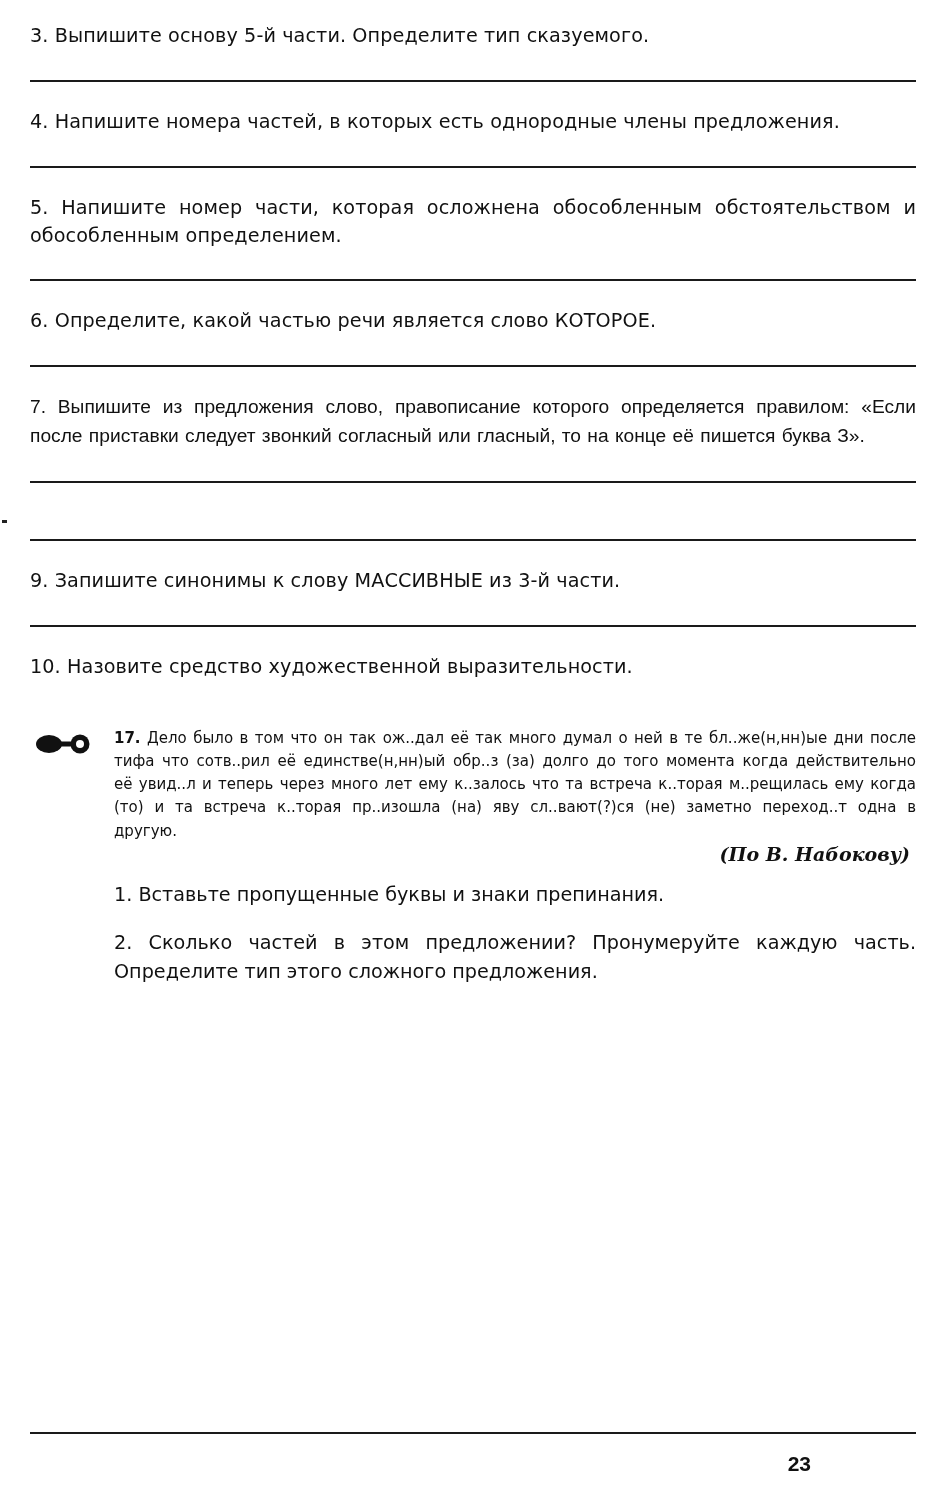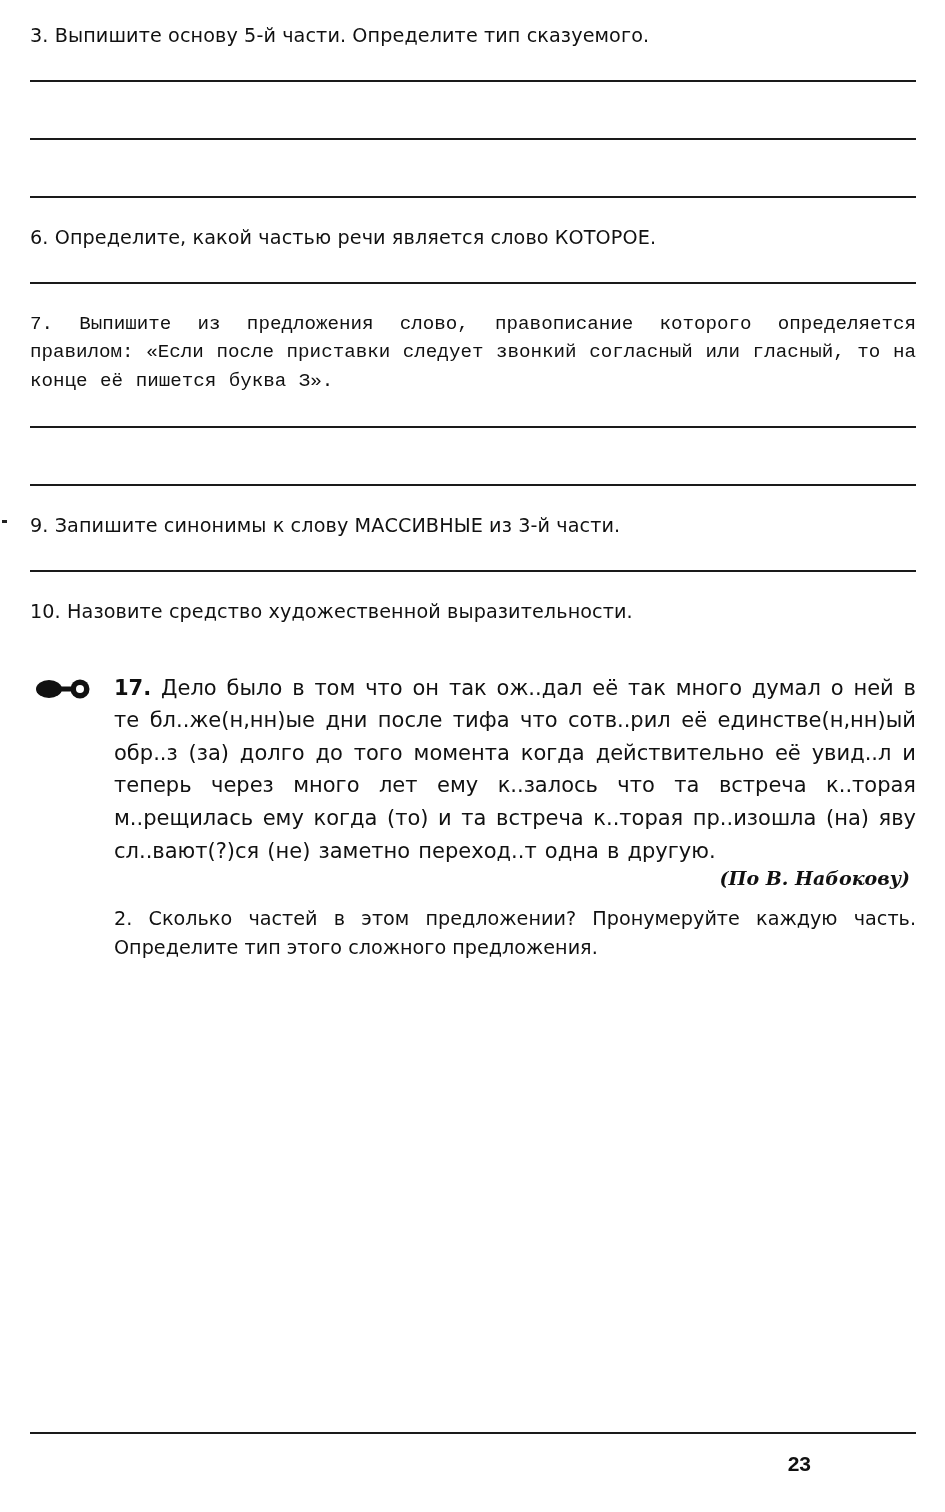--- a/index.html
+++ b/index.html
@@ -35,21 +35,21 @@
   .q {
     font-family: "DejaVu Sans", sans-serif;
     font-size: 19.2px;
     line-height: 1.45;
     text-align: justify;
     letter-spacing: 0.1px;
     margin: 0;
     color: #111;
   }
   .q-wide {
-    font-family: Liberation Mono, monospace;
+    font-family: Liberation Sans, sans-serif;
     font-size: 19.2px;
     line-height: 1.5;
     text-align: justify;
     margin: 0;
     word-spacing: 1px;
   }
   .spacer-md { height: 26px; }
 
   
   .rule {
@@ -91,21 +91,21 @@
   }
   .ex-marker {
     position: absolute;
     left: 6px;
     top: 4px;
     width: 58px;
     height: 26px;
   }
   .ex-text {
     font-family: "DejaVu Sans", sans-serif;
-    font-size: 21px;
+    font-size: 15px;
     line-height: 1.55;
     text-align: justify;
     word-spacing: 1.5px;
   }
   .ex-num {
     font-weight: bold;
     font-family: "DejaVu Sans", sans-serif;
   }
   .attribution {
     font-family: "DejaVu Serif", serif;
@@ -155,25 +155,27 @@
   <div class="left-dot"></div>
 
   <div class="content">
 
     <p class="q">3. Выпишите основу 5-й части. Определите тип сказуемого.</p>
     <div class="rule-wrap">
       <hr class="rule">
     </div>
 
     <div class="spacer-md"></div>
-    <div class="rule-wrap">
-      <hr class="rule">
-    </div>
-
-    <div class="spacer-md"></div>
+    <p class="q">4. Напишите номера частей, в которых есть однородные члены предложения.</p>
+    <div class="rule-wrap">
+      <hr class="rule">
+    </div>
+
+    <div class="spacer-md"></div>
+    <p class="q">5. Напишите номер части, которая осложнена обособленным обстоятельством и обособленным определением.</p>
     <div class="rule-wrap">
       <hr class="rule">
     </div>
 
     <div class="spacer-md"></div>
     <p class="q">6. Определите, какой частью речи является слово КОТОРОЕ.</p>
     <div class="rule-wrap">
       <hr class="rule">
     </div>
 
@@ -206,20 +208,21 @@
           <circle cx="44" cy="13" r="9.5" fill="#111"></circle>
           <circle cx="44" cy="13" r="4" fill="#ffffff"></circle>
         </svg>
       </span>
       <div class="ex-text">
         <span class="ex-num">17.</span>
         <span>Дело было в том что он так ож..дал её так много думал о ней в те бл..же(н,нн)ые дни после тифа что сотв..рил её единстве(н,нн)ый обр..з (за) долго до того момента когда действительно её увид..л и теперь через много лет ему к..залось что та встреча к..торая м..рещилась ему когда (то) и та встреча к..торая пр..изошла (на) яву сл..вают(?)ся (не) заметно переход..т одна в другую.</span>
       </div>
       <div class="attribution">(По В. Набокову)</div>
 
+      <p class="sub-q">1. Вставьте пропущенные буквы и знаки препинания.</p>
       <p class="sub-q">2. Сколько частей в этом предложении? Пронумеруйте каждую часть. Определите тип этого сложного предложения.</p>
     </div>
 
   </div>
 
   <div class="bottom-rule-wrap">
     <hr class="rule">
   </div>
 
   <div class="page-number">23</div>

